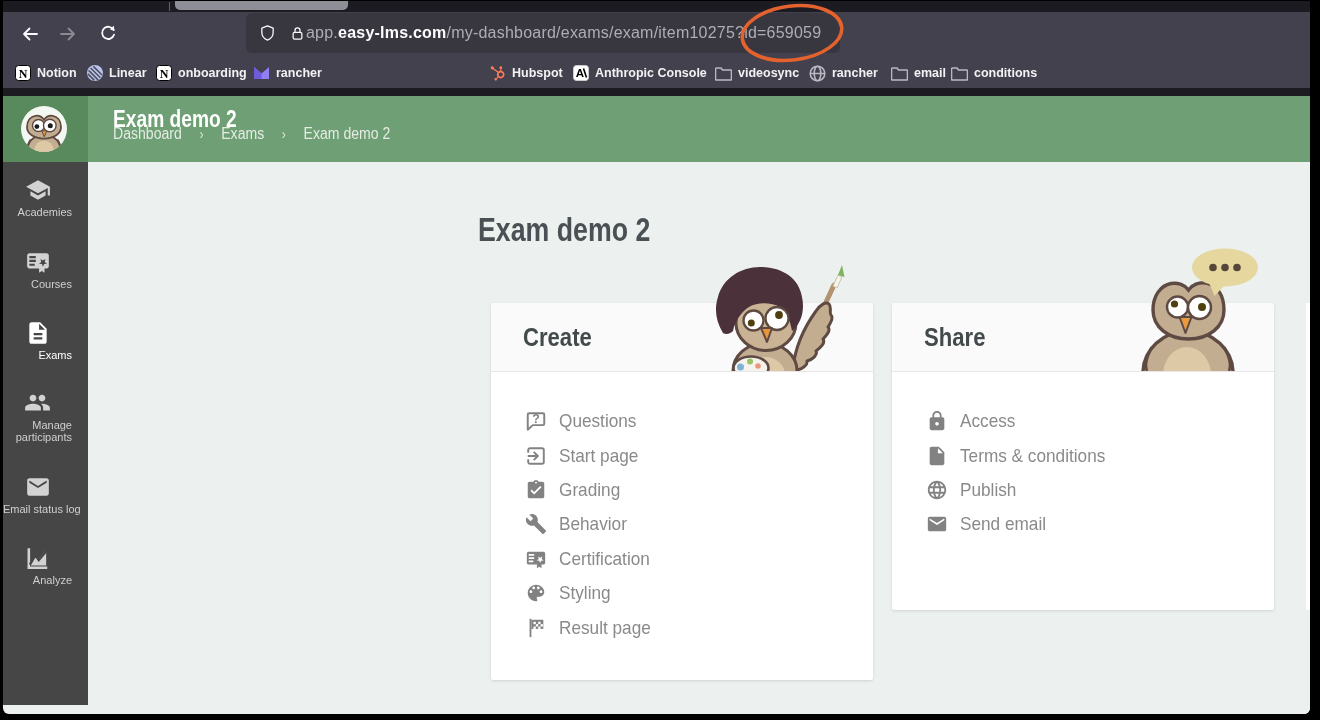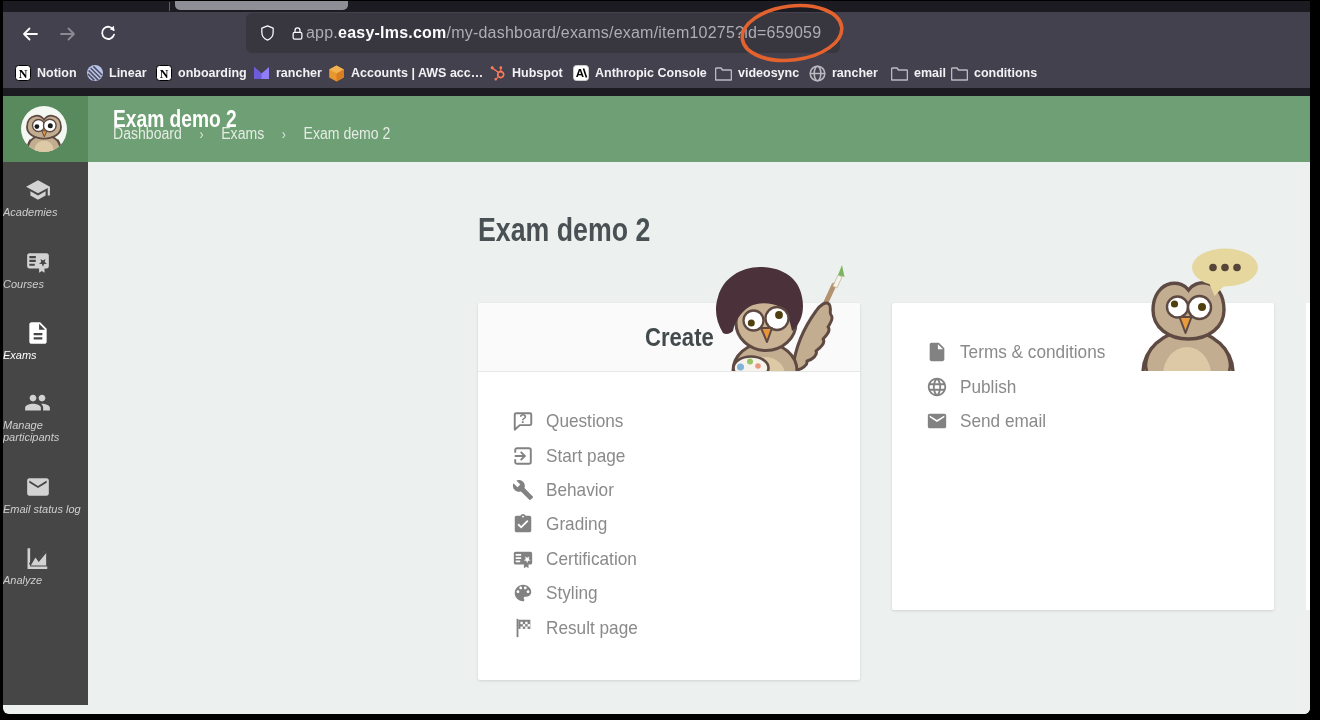--- a/index.html
+++ b/index.html
@@ -24,34 +24,34 @@
     color:#f2f2f5; font-size:12.5px; font-weight:bold; white-space:nowrap; }
   
   #page { position:absolute; left:0; top:87px; width:100%; height:626px; background:#ecf1ef;margin-top:8px; }
   #greenhead { position:absolute; left:0; top:0; width:100%; height:66px; background:#6f9f74; }
   #greenleft { position:absolute; left:0; top:0; width:85px; height:66px; background:#588a5e; }
   #avatar { position:absolute; left:18px; top:10px; width:46px; height:46px; background:#f4f8f3; border-radius:50%; overflow:hidden;}
   #htitle { position:absolute; left:110px; top:9px; font-size:24px; font-weight:bold; color:#ffffff; transform:scaleX(0.8); transform-origin:left top; white-space:nowrap; }
   #hcrumb { position:absolute; left:110px; top:29px; font-size:16px; color:#e4ece4; transform:scaleX(0.88); transform-origin:left top; white-space:nowrap; }
   #hcrumb .sep { display:inline-block; margin:0 20px; font-size:14px; color:#dde8dd; }
   #sidebar { position:absolute; left:0; top:66px; width:85px; height:543px; background:#464646; }
-  .sbitem { position:absolute; left:0; width:69px; text-align:left; color:#cfcfcf; font-size:11px;font-style:italic; }
+  .sbitem { position:absolute; left:0; width:69px; text-align:right; color:#cfcfcf; font-size:11px; }
   .sbitem svg { display:block; margin:0 auto 3px auto; }
   #main { position:absolute; left:85px; top:66px; width:1222px; height:560px; background:#ecf1ef; overflow:hidden; }
   #h1 { position:absolute; left:390px; top:51px; font-size:33px; font-weight:bold; color:#4a5154; line-height:1; transform:scaleX(0.81); transform-origin:left top; white-space:nowrap;}
   .card { position:absolute; top:141px; width:382px; background:#fff; border-radius:2px;
     box-shadow:0 1px 3px rgba(0,0,0,0.12); }
   .cardhead { height:69px; background:#fafafa; border-bottom:1px solid #e7e7e7; border-radius:2px 2px 0 0;
     font-size:26px; font-weight:bold; color:#434a4c; line-height:69px; padding-left:32px; }
   .cardhead span { display:inline-block; transform:scaleX(0.85); transform-origin:left center; }
   .carditems { padding:32px 0 0 0; }
   .citem { height:34.4px; display:flex; align-items:center; padding-left:34px; }
   .citem svg { flex:0 0 auto; }
   .citem span { margin-left:12px; font-size:18.5px; color:#8a8a8a; display:inline-block; transform:scaleX(0.93); transform-origin:left center; white-space:nowrap; }
-  #card-create { left:390px; height:377px;text-align:center; }
+  #card-create { left:403px; height:377px; }
   #card-share { left:804px; height:307px; }
   #card-third { position:absolute; left:1218px; top:141px; width:5px; height:307px; background:#fff; }
   #owl-create { position:absolute; left:625px; top:103px; z-index:3; }
   #owl-share  { position:absolute; left:1050px; top:86px; z-index:3; }
   
   #annot { position:absolute; left:735px; top:2px; }
 </style>
 </head>
 <body>
 <div id="win">
@@ -115,28 +115,20 @@
           <text x="8" y="12.5" font-size="12" font-weight="bold" font-family="Liberation Serif, serif" fill="#000" text-anchor="middle">N</text>
         </svg>
       <span>onboarding</span>
     </div>
     <div class="bm" style="left:250px">
       <svg width="17" height="16" viewBox="0 0 17 16">
           <path d="M1 2 L8.5 8.5 L16 2 V14 H1 Z" fill="#8f7ef4"></path>
           <path d="M1 2 L8.5 8.5 V14 H1 Z" fill="#6d5cd9"></path>
         </svg>
       <span>rancher</span>
-    </div>
-    <div class="bm" style="left:325px">
-      <svg width="17" height="17" viewBox="0 0 17 17">
-          <path d="M8.5 0.5 L15.8 4.5 V12.5 L8.5 16.5 L1.2 12.5 V4.5 Z" fill="#e8962e"></path>
-          <path d="M8.5 0.5 L15.8 4.5 L8.5 8.5 L1.2 4.5 Z" fill="#f2b24f"></path>
-          <path d="M8.5 8.5 L15.8 4.5 V12.5 L8.5 16.5 Z" fill="#d97f21"></path>
-        </svg>
-      <span>Accounts | AWS acc…</span>
     </div>
     <div class="bm" style="left:487px">
       <svg width="16" height="16" viewBox="0 0 24 24">
           <path d="M17.1 8.6V5.9c.7-.3 1.2-1 1.2-1.9 0-1.2-1-2.1-2.1-2.1s-2.1 1-2.1 2.1c0 .8.5 1.6 1.2 1.9v2.7c-1 .2-2 .6-2.8 1.2L5.6 4.9c0-.2.1-.4.1-.6C5.7 3 4.6 2 3.4 2S1 3 1 4.3s1 2.3 2.3 2.3c.4 0 .8-.1 1.1-.3l6.8 4.9c-.6.9-.9 2-.9 3.1 0 1.2.4 2.4 1 3.3l-2.1 2.1c-.2-.1-.4-.1-.6-.1-1 0-1.9.8-1.9 1.9S7.6 23.4 8.6 23.4s1.9-.8 1.9-1.9c0-.2 0-.4-.1-.6l2-2c1 .8 2.3 1.2 3.6 1.2 3.2 0 5.8-2.6 5.8-5.8 0-2.9-2-5.2-4.7-5.7zm-1 8.9c-1.8 0-3.2-1.4-3.2-3.2s1.4-3.2 3.2-3.2 3.2 1.4 3.2 3.2-1.4 3.2-3.2 3.2z" fill="#ff7a59"></path>
         </svg>
       <span>Hubspot</span>
     </div>
     <div class="bm" style="left:570px">
       <svg width="16" height="16" viewBox="0 0 16 16">
           <rect x="0.5" y="0.5" width="15" height="15" rx="3" fill="#fff" stroke="#ccc"></rect>
@@ -300,29 +292,29 @@
           </div>
           <div class="citem">
             <svg width="22" height="22" viewBox="0 0 24 24">
                 <path d="M3.5 8.5 v-3 a2 2 0 0 1 2 -2 h13 a2 2 0 0 1 2 2 v13 a2 2 0 0 1 -2 2 h-13 a2 2 0 0 1 -2 -2 v-3" fill="none" stroke="#828282" stroke-width="2.1"></path>
                 <path d="M3 12 h10 M9.5 7.5 L14 12 L9.5 16.5" fill="none" stroke="#828282" stroke-width="2.1"></path>
               </svg>
             <span>Start page</span>
           </div>
           <div class="citem">
             <svg width="22" height="22" viewBox="0 0 24 24" fill="#828282">
+                <path d="M19 3h-4.18C14.4 1.84 13.3 1 12 1c-1.3 0-2.4.84-2.82 2H5c-1.1 0-2 .9-2 2v14c0 1.1.9 2 2 2h14c1.1 0 2-.9 2-2V5c0-1.1-.9-2-2-2zm-7 0c.55 0 1 .45 1 1s-.45 1-1 1-1-.45-1-1 .45-1 1-1zm-2 14l-4-4 1.41-1.41L10 14.17l6.59-6.59L18 9l-8 8z"></path>
+              </svg>
+            <span>Grading</span>
+          </div>
+          <div class="citem">
+            <svg width="22" height="22" viewBox="0 0 24 24" fill="#828282">
                 <path d="M22.7 19l-9.1-9.1c.9-2.3.4-5-1.5-6.9-2-2-5-2.4-7.4-1.3L9 6 6 9 1.6 4.7C.4 7.1.9 10.1 2.9 12.1c1.9 1.9 4.6 2.4 6.9 1.5l9.1 9.1c.4.4 1 .4 1.4 0l2.3-2.3c.5-.4.5-1.1.1-1.4z"></path>
               </svg>
             <span>Behavior</span>
-          </div>
-          <div class="citem">
-            <svg width="22" height="22" viewBox="0 0 24 24" fill="#828282">
-                <path d="M19 3h-4.18C14.4 1.84 13.3 1 12 1c-1.3 0-2.4.84-2.82 2H5c-1.1 0-2 .9-2 2v14c0 1.1.9 2 2 2h14c1.1 0 2-.9 2-2V5c0-1.1-.9-2-2-2zm-7 0c.55 0 1 .45 1 1s-.45 1-1 1-1-.45-1-1 .45-1 1-1zm-2 14l-4-4 1.41-1.41L10 14.17l6.59-6.59L18 9l-8 8z"></path>
-              </svg>
-            <span>Grading</span>
           </div>
           <div class="citem">
             <svg width="22" height="22" viewBox="0 0 24 24" fill="#828282">
                 <path d="M20 4H4c-1.1 0-2 .9-2 2v10c0 1.1.9 2 2 2h9v4l2.6-1.6L18 22v-4h2c1.1 0 2-.9 2-2V6c0-1.1-.9-2-2-2zM4 10h6v2H4v-2zm0-3.5h6v2H4v-2zM4 13.5h5v2H4v-2z M15.6 13.9 l-2.7-0.2 2.1-1.8 -0.7-2.6 2.3 1.4 2.3-1.4 -0.7 2.6 2.1 1.8 -2.7 0.2 -1 2.5z"></path>
               </svg>
             <span>Certification</span>
           </div>
           <div class="citem">
             <svg width="22" height="22" viewBox="0 0 24 24" fill="#828282">
                 <path d="M12 3c-4.97 0-9 4.03-9 9s4.03 9 9 9c.83 0 1.5-.67 1.5-1.5 0-.39-.15-.74-.39-1.01-.23-.26-.38-.61-.38-.99 0-.83.67-1.5 1.5-1.5H16c2.76 0 5-2.24 5-5 0-4.42-4.03-8-9-8zm-5.5 9c-.83 0-1.5-.67-1.5-1.5S5.67 9 6.5 9 8 9.67 8 10.5 7.33 12 6.5 12zm3-4C8.67 8 8 7.33 8 6.5S8.67 5 9.5 5s1.5.67 1.5 1.5S10.33 8 9.5 8zm5 0c-.83 0-1.5-.67-1.5-1.5S13.67 5 14.5 5s1.5.67 1.5 1.5S15.33 8 14.5 8zm3 4c-.83 0-1.5-.67-1.5-1.5S16.67 9 17.5 9s1.5.67 1.5 1.5-.67 1.5-1.5 1.5z"></path>
@@ -340,21 +332,28 @@
                   <rect x="17" y="7.8" width="2.6" height="2.6"></rect>
                   <rect x="9.2" y="10.4" width="2.6" height="2.6"></rect>
                   <rect x="14.4" y="10.4" width="2.6" height="2.6"></rect>
                 </g>
               </svg>
             <span>Result page</span>
           </div>
         </div>
       </div>
       <div class="card" id="card-share">
+        <div class="cardhead"><span>Share</span></div>
         <div class="carditems" id="share-items">
+          <div class="citem">
+            <svg width="22" height="22" viewBox="0 0 24 24" fill="#828282">
+                <path d="M18 8h-1V6c0-2.76-2.24-5-5-5S7 3.24 7 6v2H6c-1.1 0-2 .9-2 2v10c0 1.1.9 2 2 2h12c1.1 0 2-.9 2-2V10c0-1.1-.9-2-2-2zm-6 9c-1.1 0-2-.9-2-2s.9-2 2-2 2 .9 2 2-.9 2-2 2zm3.1-9H8.9V6c0-1.71 1.39-3.1 3.1-3.1 1.71 0 3.1 1.39 3.1 3.1v2z"></path>
+              </svg>
+            <span>Access</span>
+          </div>
           <div class="citem">
             <svg width="22" height="22" viewBox="0 0 24 24" fill="#828282">
                 <path d="M6 2c-1.1 0-1.99.9-1.99 2L4 20c0 1.1.89 2 1.99 2H18c1.1 0 2-.9 2-2V8l-6-6H6zm7 7V3.5L18.5 9H13z"></path>
               </svg>
             <span>Terms &amp; conditions</span>
           </div>
           <div class="citem">
             <svg width="22" height="22" viewBox="0 0 24 24" fill="#828282">
                 <path d="M11.99 2C6.47 2 2 6.48 2 12s4.47 10 9.99 10C17.52 22 22 17.52 22 12S17.52 2 11.99 2zm6.93 6h-2.95c-.32-1.25-.78-2.45-1.38-3.56 1.84.63 3.37 1.91 4.33 3.56zM12 4.04c.83 1.2 1.48 2.53 1.91 3.96h-3.82c.43-1.43 1.08-2.76 1.91-3.96zM4.26 14C4.1 13.36 4 12.69 4 12s.1-1.36.26-2h3.38c-.08.66-.14 1.32-.14 2 0 .68.06 1.34.14 2H4.26zm.82 2h2.95c.32 1.25.78 2.45 1.38 3.56-1.84-.63-3.37-1.9-4.33-3.56zm2.95-8H5.08c.96-1.66 2.49-2.93 4.33-3.56C8.81 5.55 8.35 6.75 8.03 8zM12 19.96c-.83-1.2-1.48-2.53-1.91-3.96h3.82c-.43 1.43-1.08 2.76-1.91 3.96zM14.34 14H9.66c-.09-.66-.16-1.32-.16-2 0-.68.07-1.35.16-2h4.68c.09.65.16 1.32.16 2 0 .68-.07 1.34-.16 2zm.25 5.56c.6-1.11 1.06-2.31 1.38-3.56h2.95c-.96 1.65-2.49 2.93-4.33 3.56zM16.36 14c.08-.66.14-1.32.14-2 0-.68-.06-1.34-.14-2h3.38c.16.64.26 1.31.26 2s-.1 1.36-.26 2h-3.38z"></path>
               </svg>

